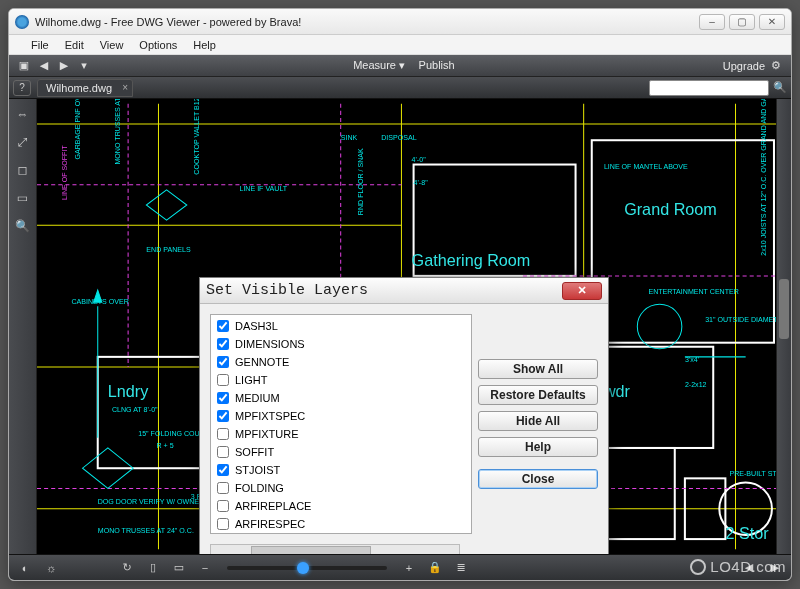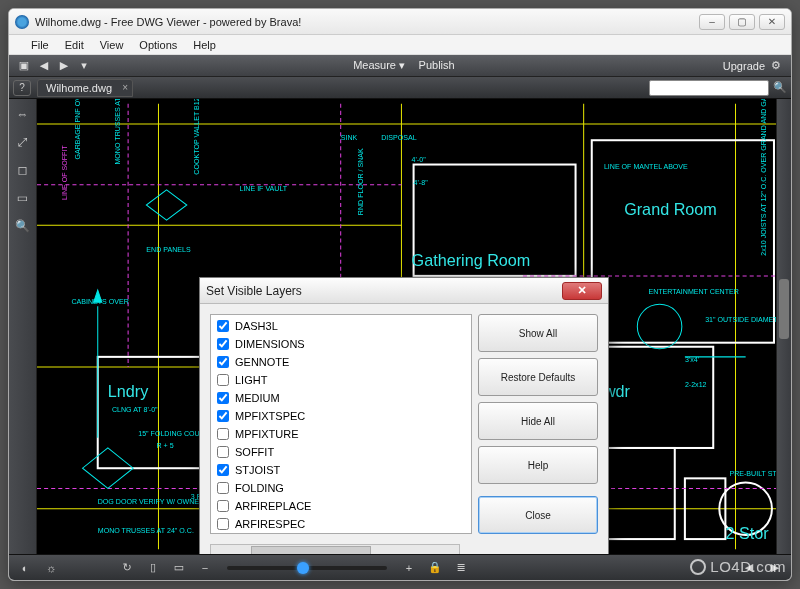--- a/index.html
+++ b/index.html
@@ -45,30 +45,30 @@
 .bottombar { height: 26px; background: linear-gradient(#4c4e52,#2f3134); display: flex; align-items: center; padding: 0 8px; gap: 10px; color: #ccc; font-size: 11px; border-top: 1px solid #111; }
 .bottombar .btn { width: 16px; height: 16px; color: #ccc; display: flex; align-items: center; justify-content: center; }
 .bottombar .gap { flex: 0 0 40px; }
 .bottombar .slider { flex: 0 0 160px; height: 4px; background: #222; border-radius: 2px; position: relative; margin: 0 4px; }
 .bottombar .slider .knob { position: absolute; top: -4px; left: 70px; width: 12px; height: 12px; border-radius: 50%; background: #3aa0ff; box-shadow: 0 0 4px #3aa0ff; }
 .bottombar .spacer2 { flex: 1; }
 
 
 .dialog { position: absolute; left: 190px; top: 178px; width: 410px; background: #f0f0f0; border: 1px solid #7a7a7a; box-shadow: 3px 3px 14px rgba(0,0,0,0.5); font-size: 11px; }
 .dialog .dlg-title { height: 26px; background: linear-gradient(#fdfdfd,#e2e2e2); display: flex; align-items: center; padding: 0 6px; border-bottom: 1px solid #bbb; }
-.dialog .dlg-title span { flex: 1; font-size: 12px; color: #222; }
+.dialog .dlg-title span { flex: 1; font-size: 15px; color: #222; font-family: Liberation Mono, monospace; }
 .dialog .dlg-close { width: 40px; height: 18px; background: linear-gradient(#e07a7a,#c83838); border: 1px solid #a02828; border-radius: 3px; color: #fff; display: flex; align-items: center; justify-content: center; font-size: 11px; font-weight: bold; }
 .dialog .dlg-body { padding: 10px; display: flex; gap: 6px; align-items: center; }
 .dialog .listbox { flex: 1; background: #fff; border: 1px solid #aaa; height: 220px; overflow-y: auto; padding: 2px 0; }
 .dialog .listbox::-webkit-scrollbar { width: 15px; }
 .dialog .listbox::-webkit-scrollbar-thumb { background: #c6c6c6; border: 1px solid #aaa; }
 .dialog .layer-row { display: flex; align-items: center; height: 18px; padding: 0 6px; gap: 6px; color: #000; }
 .dialog .layer-row input { width: 12px; height: 12px; }
 .dialog .btn-col { width: 120px; display: flex; flex-direction: column; gap: 6px; }
-.dialog .dlg-btn { height: 38px; background: linear-gradient(#fdfdfd,#e4e4e4); border: 1px solid #9a9a9a; border-radius: 3px; font-size: 10px; color: #222; display: flex; align-items: center; justify-content: center; }
+.dialog .dlg-btn { height: 20px; background: linear-gradient(#fdfdfd,#e4e4e4); border: 1px solid #9a9a9a; border-radius: 3px; font-size: 12px; color: #222; display: flex; align-items: center; justify-content: center; font-weight: bold; }
 .dialog .dlg-btn.primary { border: 1px solid #4a90d9; box-shadow: 0 0 0 1px #a8d0f5 inset; }
 .dialog .hscroll { height: 15px; margin: 0 10px 6px 10px; background: #e8e8e8; border: 1px solid #bbb; position: relative; width: 250px; }
 .dialog .hscroll .hthumb { position: absolute; top: 1px; bottom: 1px; left: 40px; width: 120px; background: #cdcdcd; border: 1px solid #aaa; }
 
 .watermark { position: absolute; right: 14px; bottom: 14px; font-size: 15px; color: rgba(255,255,255,0.7); font-weight: 500; letter-spacing: 0.5px; pointer-events: none; display:flex;align-items:center;gap:4px;}
 .watermark .ring{width:16px;height:16px;border:2px solid rgba(255,255,255,0.7);border-radius:50%;}
 
 
 .cad-text { font-family: Arial, sans-serif; }
 </style>

